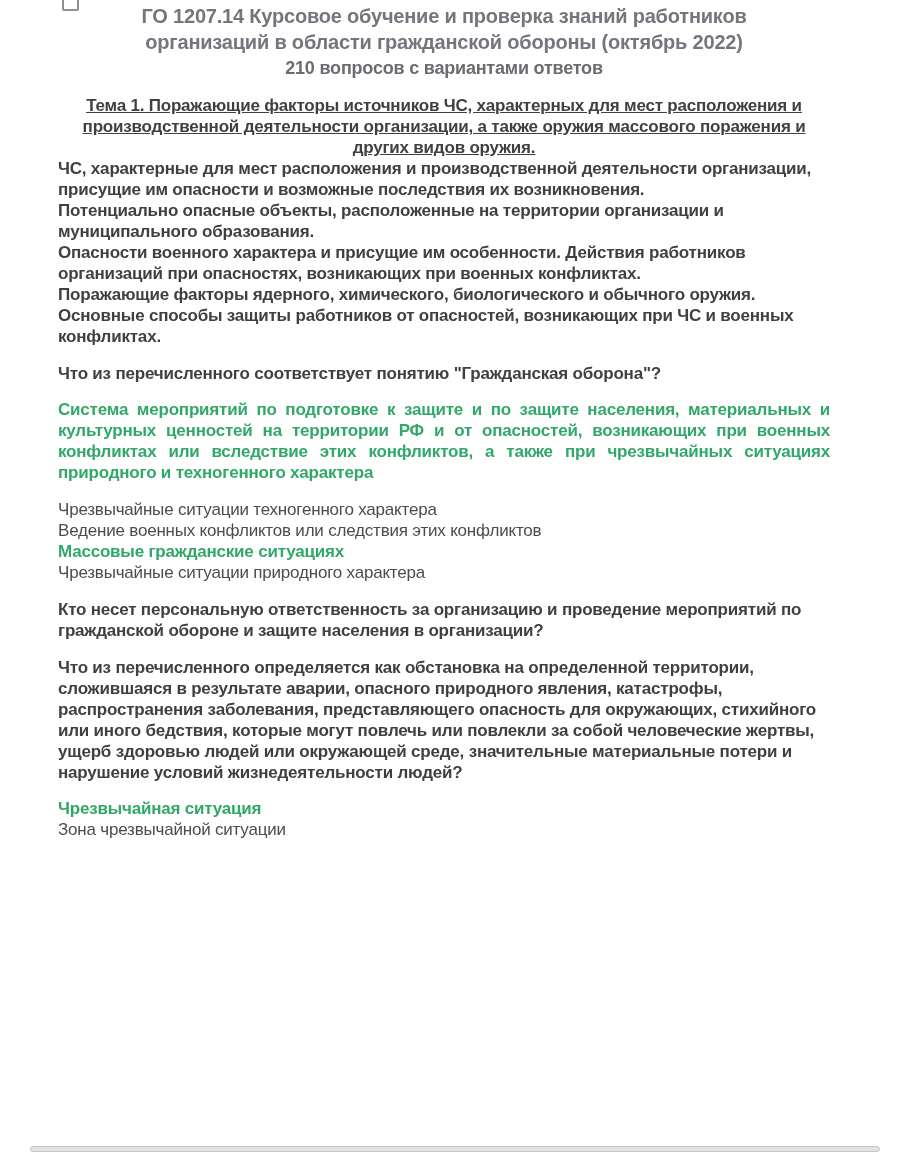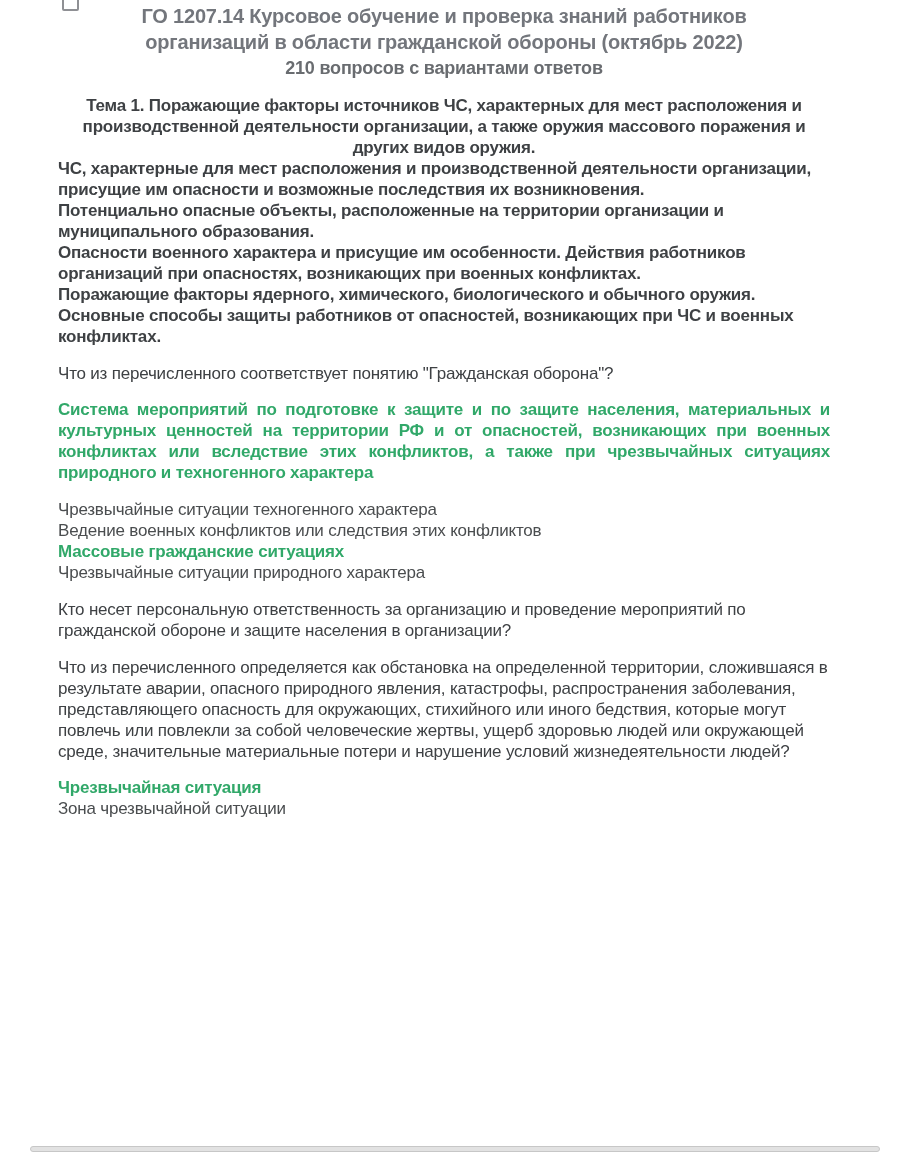--- a/index.html
+++ b/index.html
@@ -22,28 +22,29 @@
   }
   .subtitle{
     margin:2px 0 0 0;text-align:center;
     font-size:18px;line-height:22px;font-weight:bold;color:#696c70;
     letter-spacing:-0.2px;
   }
   .topic-heading{
     margin:16px auto 0 auto;text-align:center;
     font-size:17px;line-height:21px;font-weight:bold;color:var(--dark);
     letter-spacing:-0.2px;
+    text-decoration:underline;
   }
   .desc{
     margin:0;font-size:17px;line-height:21px;font-weight:bold;color:var(--dark);
     letter-spacing:-0.2px;
   }
   .qblock{margin-top:16px;}
   .question{
-    margin:0;font-size:17px;line-height:21px;font-weight:normal;color:var(--dark);
+    margin:0;font-size:17px;line-height:21px;font-weight:bold;color:var(--dark);
     letter-spacing:-0.2px;
   }
   .options{margin-top:15px;}
   .option{
     margin:0;font-size:17px;line-height:21px;color:var(--opt);
     letter-spacing:-0.2px;
   }
   .option.justify{text-align:justify;text-align-last:left;}
   .option.correct{color:var(--green);font-weight:bold;}
   .top-checkbox{

